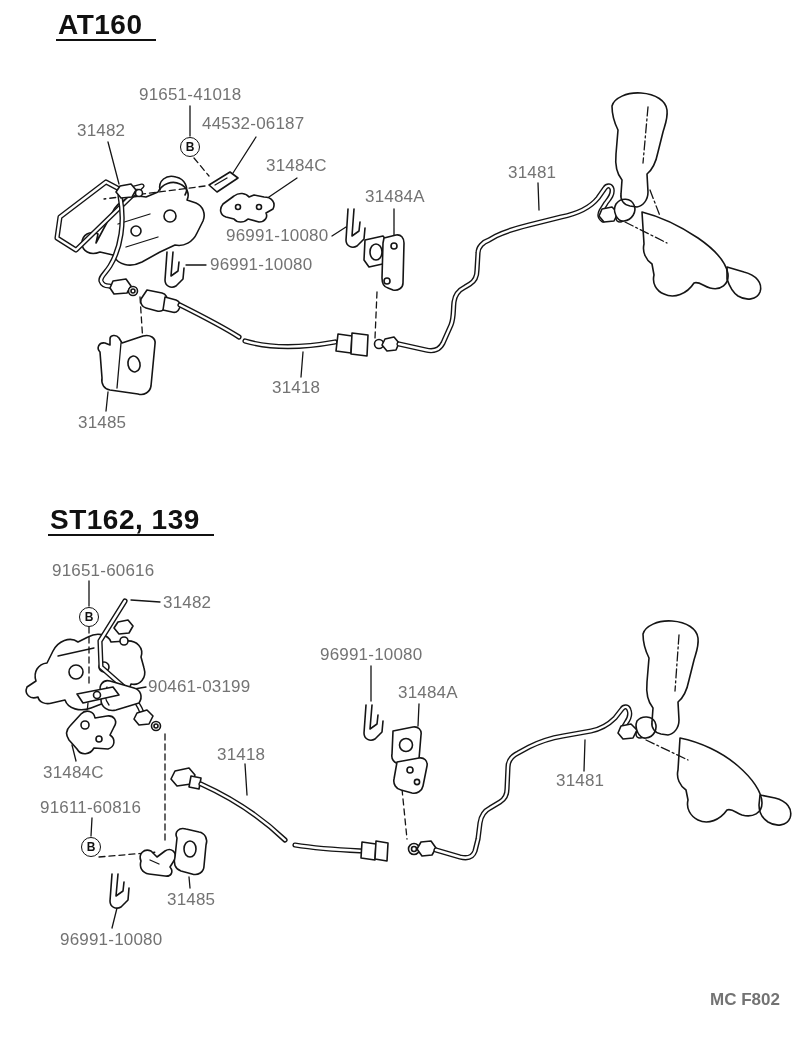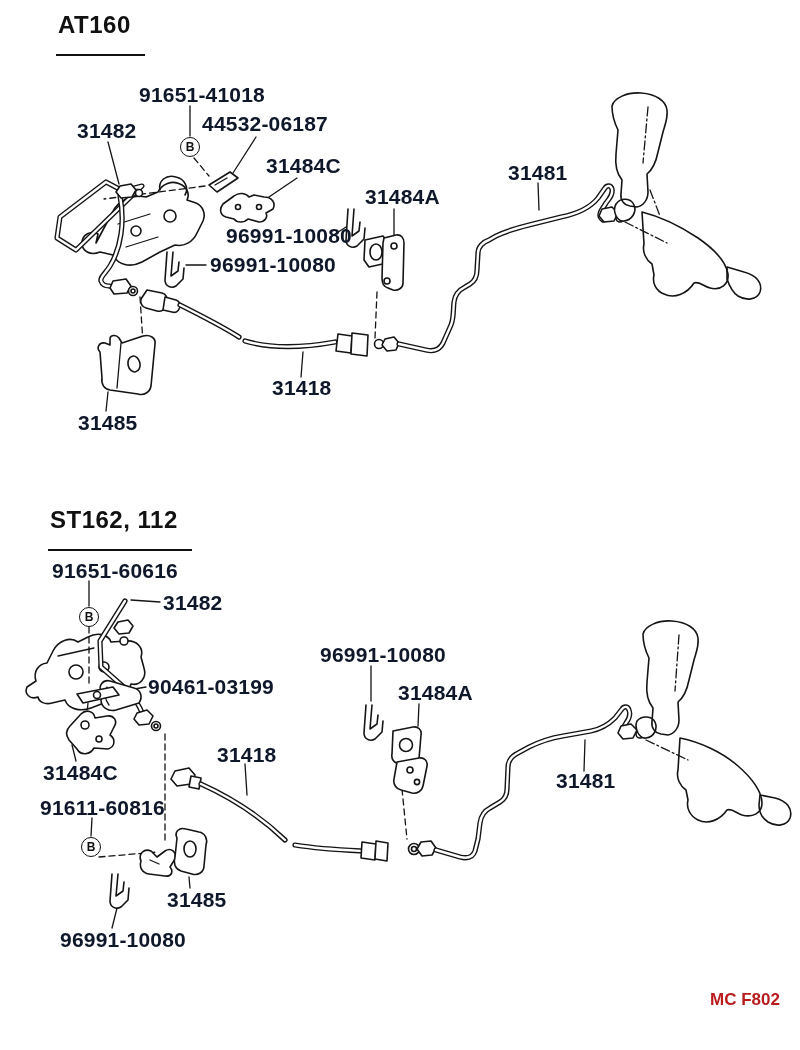--- a/index.html
+++ b/index.html
@@ -1,27 +1,27 @@
 <!DOCTYPE html>
 <html><head>
 <meta charset="utf-8">
 <style>
   html,body{margin:0;padding:0;background:#fff;}
   #page{position:relative;width:800px;height:1050px;background:#fff;overflow:hidden;
         font-family:"Liberation Sans",sans-serif;color:#111;}
   #art{position:absolute;left:0;top:0;}
-  .lbl{position:absolute;font-weight:700;font-size:21px;line-height:18px;
-       white-space:nowrap;letter-spacing:.2px;color:#0f172a;}
-  .title{position:absolute;font-weight:700;font-size:24px;line-height:22px;
+  .lbl{position:absolute;font-weight:400;font-size:17px;line-height:18px;
+       white-space:nowrap;letter-spacing:.2px;color:#737373;}
+  .title{position:absolute;font-weight:700;font-size:28px;line-height:22px;
          letter-spacing:.5px;color:#111;border-bottom:2.4px solid #111;
-         padding:0 14px 18px 2px;white-space:nowrap;}
+         padding:0 14px 3px 2px;white-space:nowrap;}
   .callout{position:absolute;width:20px;height:20px;border:1.8px solid #111;
            border-radius:50%;font-weight:700;font-size:12px;line-height:19px;
            text-align:center;color:#111;background:#fff;box-sizing:border-box;}
-  .footer{position:absolute;font-weight:700;font-size:17px;color:#b91c1c;white-space:nowrap;}
+  .footer{position:absolute;font-weight:700;font-size:17px;color:#737373;white-space:nowrap;}
   
   .ln{fill:none;stroke:#151515;stroke-width:1.6;stroke-linejoin:round;stroke-linecap:round;}
   .thin{stroke-width:1.3;}
   .dsh{stroke-dasharray:6 4;}
   .ddt{stroke-dasharray:9 3 2 3;}
   .tubeO{fill:none;stroke:#151515;stroke-width:5.2;stroke-linejoin:round;stroke-linecap:round;}
   .tubeI{fill:none;stroke:#fff;stroke-width:2.4;stroke-linejoin:round;stroke-linecap:round;}
   .part{fill:#fff;stroke:#151515;stroke-width:1.6;stroke-linejoin:round;}
 </style>
 </head>
@@ -275,21 +275,21 @@
   <div class="lbl" style="left:266px;top:157px">31484C</div>
   <div class="lbl" style="left:365px;top:188px">31484A</div>
   <div class="lbl" style="left:226px;top:227px">96991-10080</div>
   <div class="lbl" style="left:210px;top:256px">96991-10080</div>
   <div class="lbl" style="left:508px;top:164px">31481</div>
   <div class="lbl" style="left:272px;top:379px">31418</div>
   <div class="lbl" style="left:78px;top:414px">31485</div>
 
   <div class="callout" style="left:180px;top:137px">B</div>
 
-  <div class="title" style="left:48px;top:509px">ST162, 112</div>
+  <div class="title" style="left:48px;top:509px">ST162, 139</div>
 
   <div class="lbl" style="left:52px;top:562px">91651-60616</div>
   <div class="lbl" style="left:163px;top:594px">31482</div>
   <div class="lbl" style="left:320px;top:646px">96991-10080</div>
   <div class="lbl" style="left:398px;top:684px">31484A</div>
   <div class="lbl" style="left:148px;top:678px">90461-03199</div>
   <div class="lbl" style="left:43px;top:764px">31484C</div>
   <div class="lbl" style="left:217px;top:746px">31418</div>
   <div class="lbl" style="left:40px;top:799px">91611-60816</div>
   <div class="lbl" style="left:556px;top:772px">31481</div>

